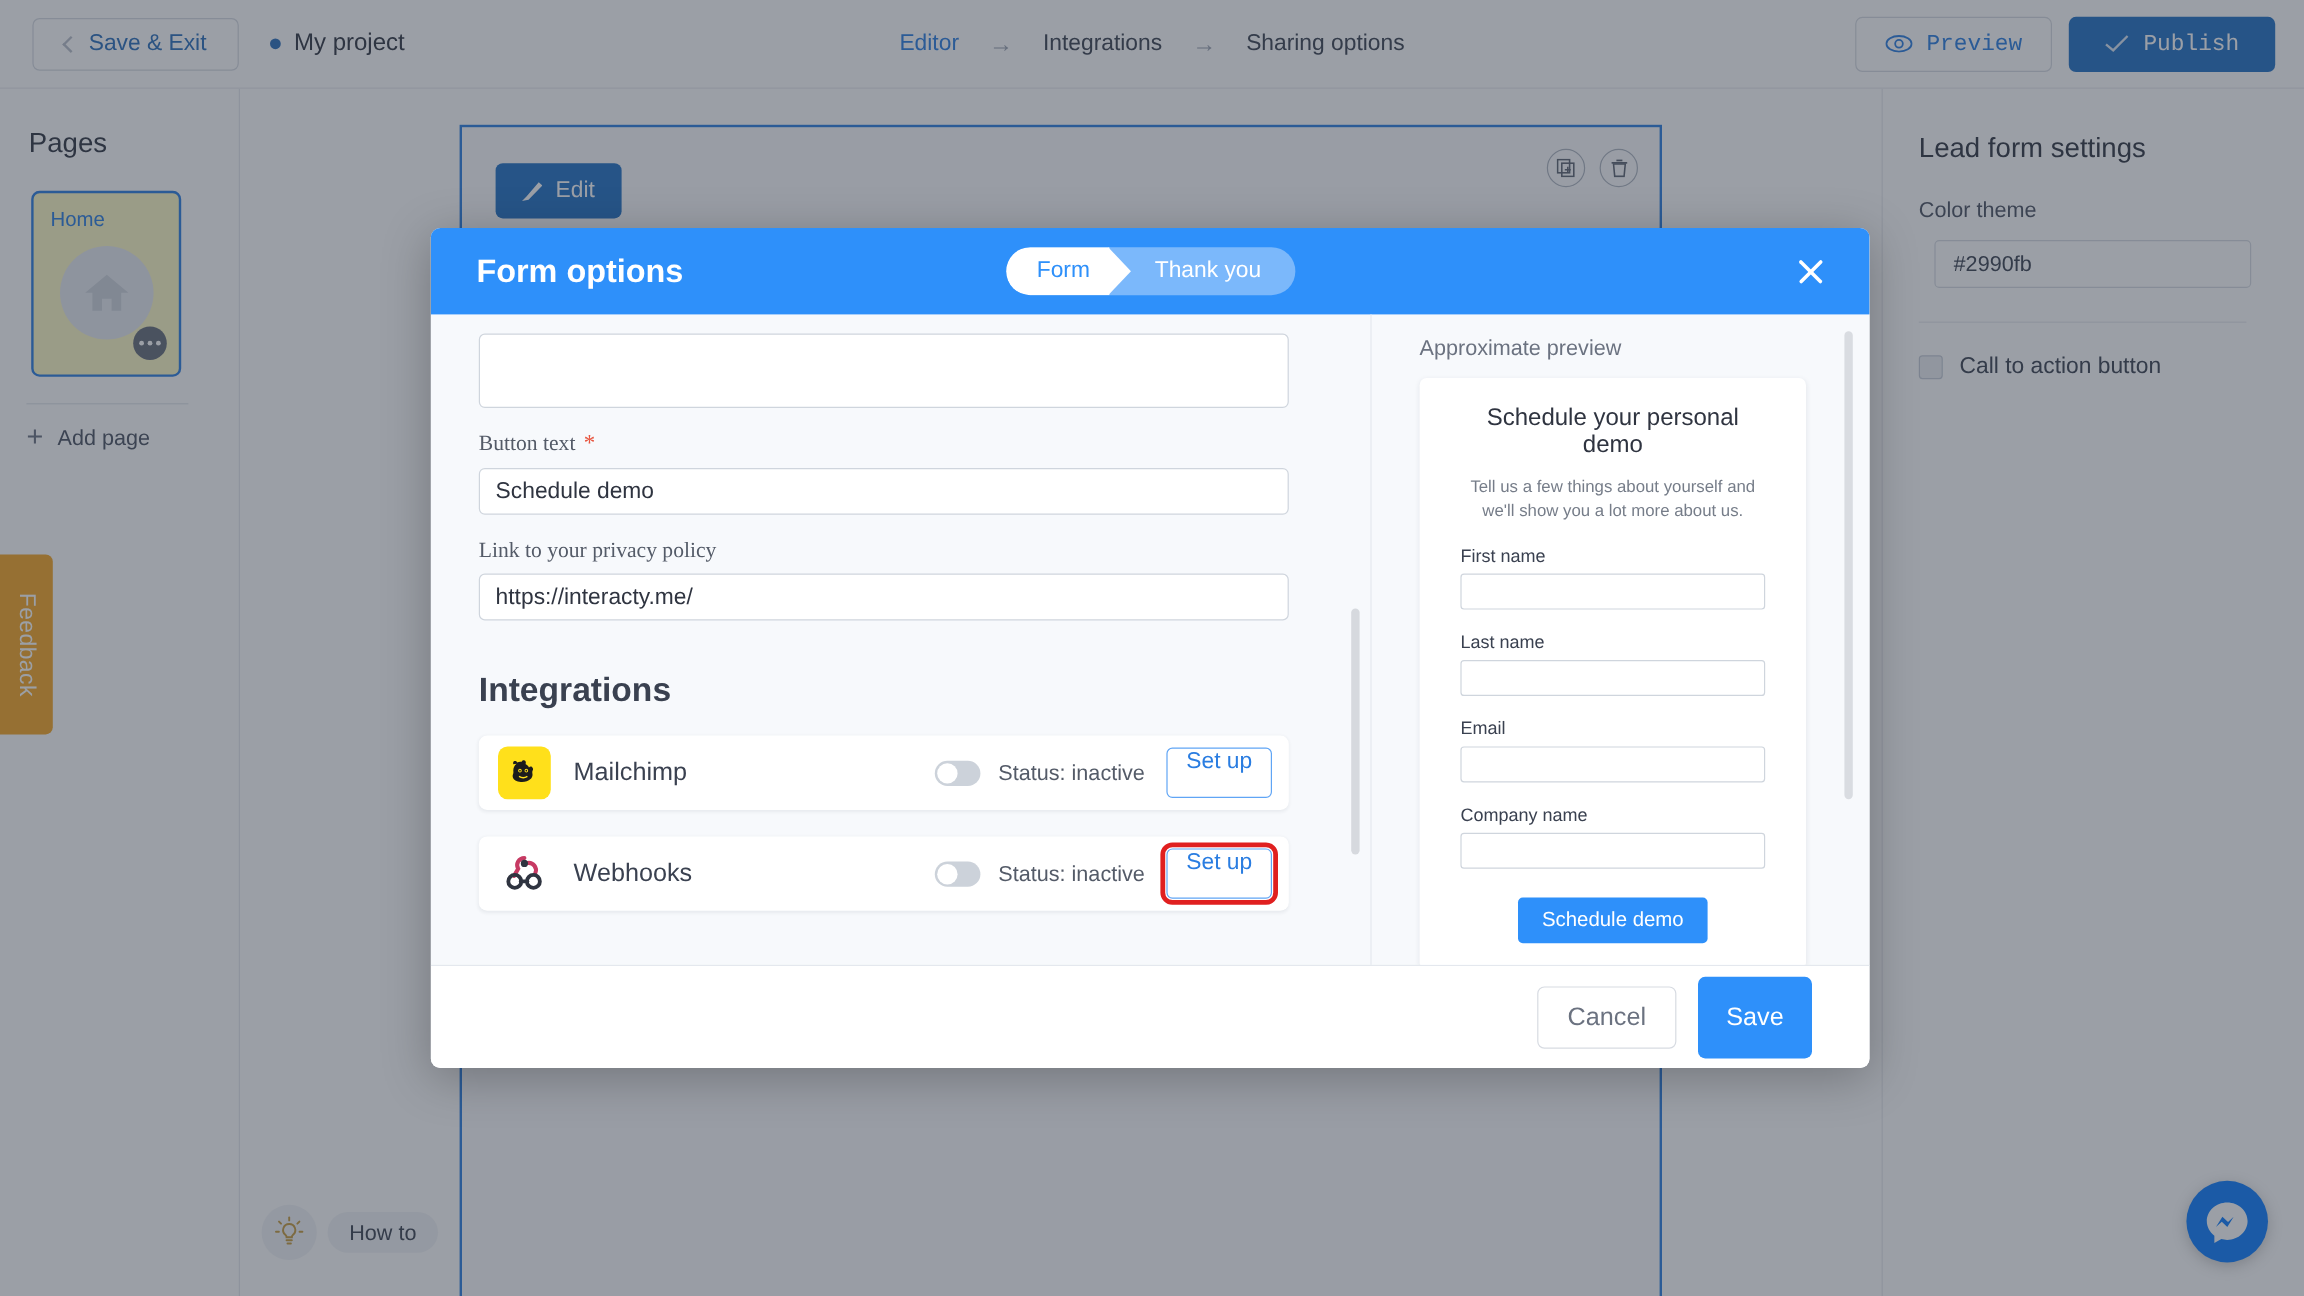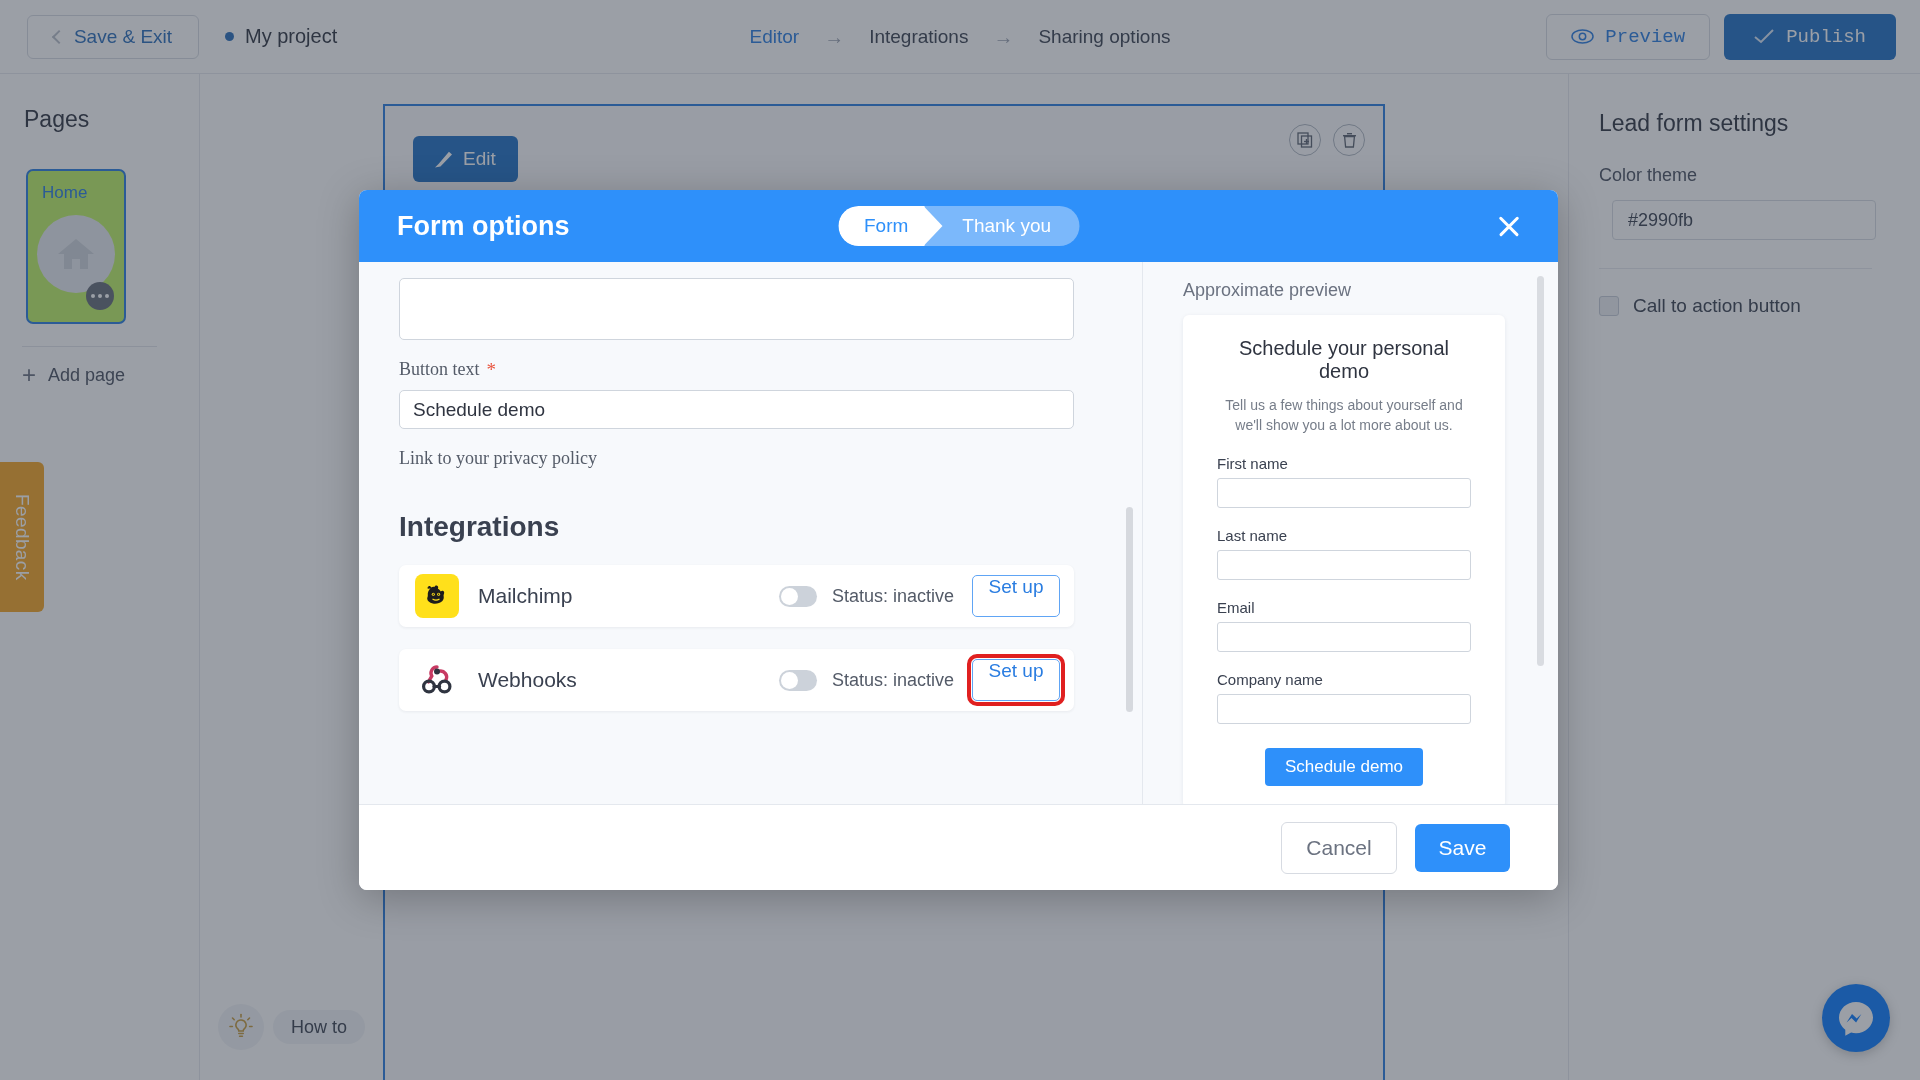--- a/index.html
+++ b/index.html
@@ -85,24 +85,24 @@
   .left-sidebar {
     position: absolute; top: 74px; left: 0; bottom: 0; width: 200px;
     background: #ffffff;
     border-right: 1px solid #e6e9ee;
   }
   .pages-title {
     margin: 32px 0 0 24px;
     font-size: 23px; color: #2f3440;
   }
   .page-card {
-    margin: 36px 0 0 26px;
-    width: 100px; height: 155px;
+    margin: 26px 0 0 26px;
+    width: 125px; height: 155px;
     border: 2px solid #2a7de1; border-radius: 7px;
-    background: #bef264;
+    background: #fef9c3;
     position: relative;
     cursor: pointer;
   }
   .page-card-label {
     position: absolute; top: 12px; left: 14px;
     font-size: 17px; color: #2a7de1;
   }
   .page-card-thumb {
     position: absolute; top: 44px; left: 50%;
     transform: translateX(-50%);
@@ -489,21 +489,21 @@
     gap: 18px;
     padding-right: 48px;
   }
   .cancel-btn {
     width: 116px; height: 52px;
     border: 1px solid #d7dbe2; border-radius: 6px;
     background: #ffffff; color: #6b7280;
     font-size: 21px; cursor: pointer;
   }
   .save-btn {
-    width: 95px; height: 48px;
+    width: 95px; height: 68px;
     border: none; border-radius: 6px;
     background: #2e90fa; color: #ffffff;
     font-size: 21px; cursor: pointer;
   }
 </style>
 </head>
 <body>
 
 <div id="app-root">
 
@@ -663,20 +663,21 @@
 
         <div class="field-label">
           <span>Button text</span>
           <span class="req-star">*</span>
         </div>
         <input class="text-input" type="text" value="Schedule demo" style="">
 
         <div class="field-label">
           <span>Link to your privacy policy</span>
         </div>
+        <input class="text-input" type="text" value="https://interacty.me/" style="">
 
         <div class="integrations-title">Integrations</div>
 
         
         <div class="integration-row">
           <div class="int-logo mailchimp">
             <svg width="30" height="30" viewBox="0 0 30 30">
               <path d="M8.5 7.5 C6.5 9 5.5 11.5 5.8 14 c.2 1.5-.6 2.4-.6 3.6 0 2.3 2.2 4.3 5.6 4.9 3.6.6 7.2-.3 9.3-2.3 1.3-1.2 1.9-2.9 1.6-4.4 -.2-1-.2-1.9.2-2.7 .6-1.2 .3-2.4-.6-3 -.8-.5-1.8-.3-2.5.4 -.6-1.2-1.6-2.2-2.9-2.8 .6-1.1.3-2.4-.7-2.9 -1-.5-2.2 0-2.7 1.1 -1.2-.2-2.4 0-3.4.6 -.3-1.1-1.4-1.7-2.4-1.3 -1 .4-1.4 1.6-.9 2.6 z" fill="#1c1c1c"></path>
               <circle cx="11.3" cy="13.2" r="1.5" fill="#ffe01b"></circle>
               <circle cx="16.6" cy="13.2" r="1.5" fill="#ffe01b"></circle>

